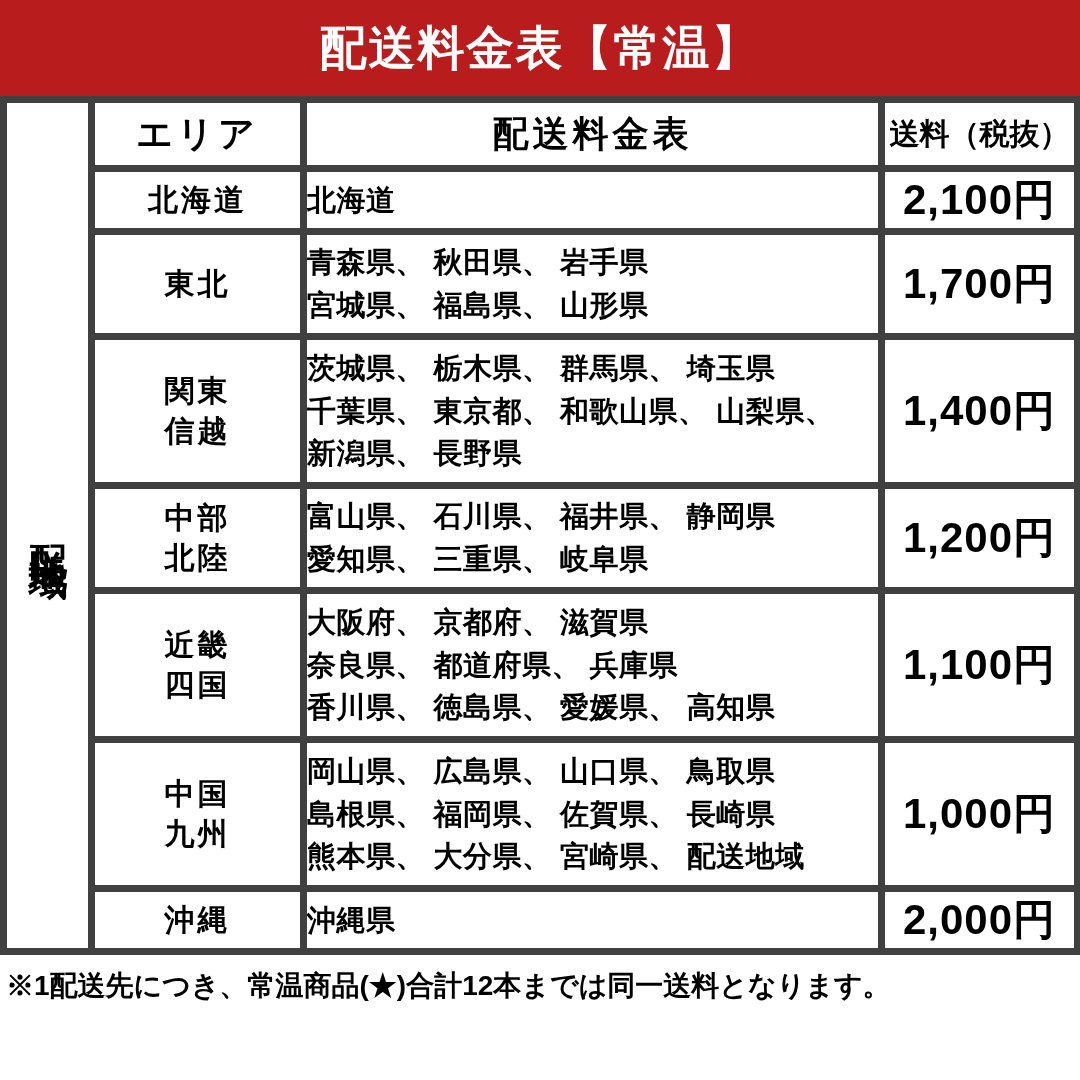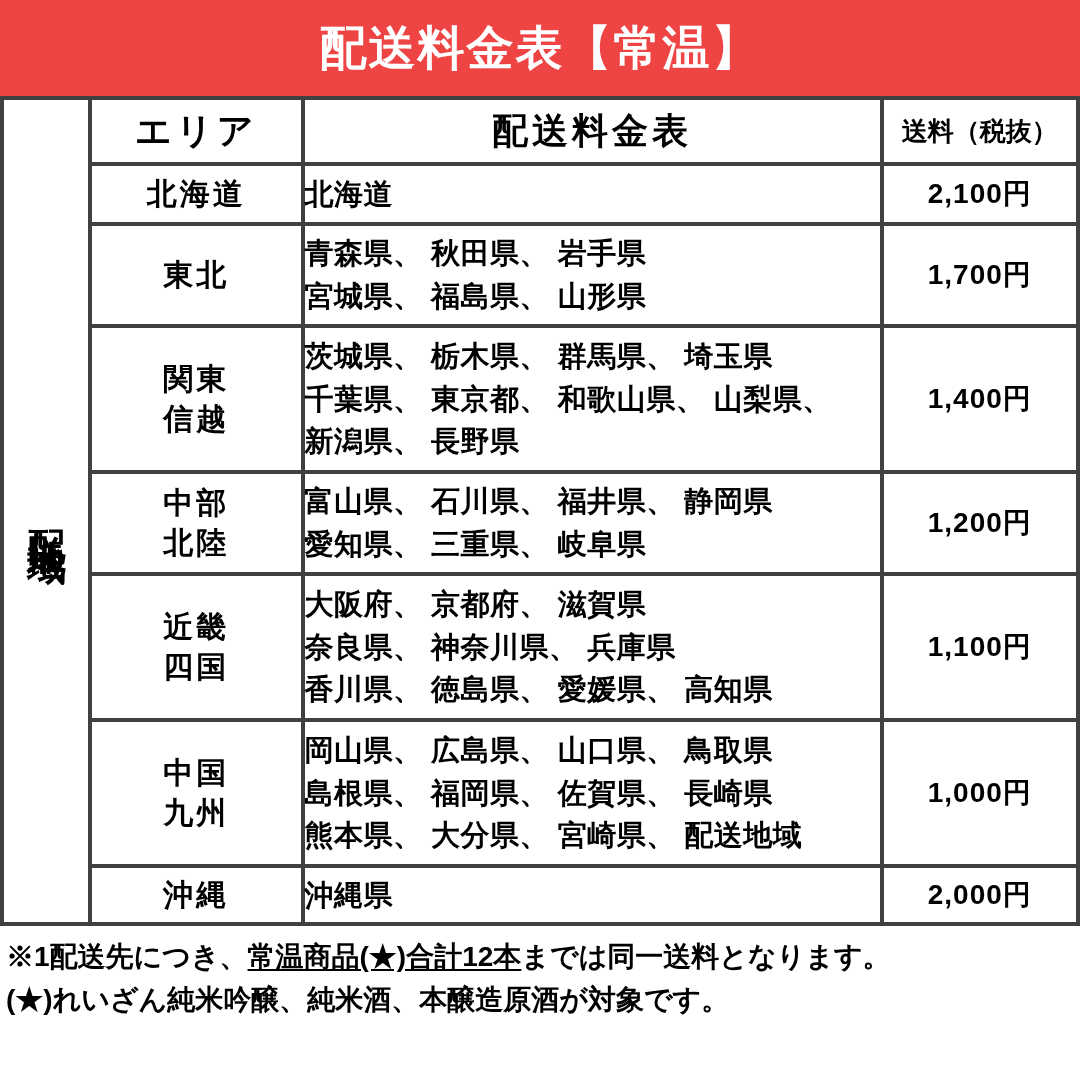--- a/index.html
+++ b/index.html
@@ -17,21 +17,21 @@
   .sheet {
     position: relative;
     width: 1080px;
     height: 1080px;
     box-sizing: border-box;
     display: flex;
     flex-direction: column;
   }
   
   .title-bar {
-    background: #ef4444;
+    background: #b91c1c;
     height: 96px;
     display: flex;
     align-items: center;
     justify-content: center;
   }
   .title-bar .title-text {
     color: #ffffff;
     font-size: 47px;
     font-weight: bold;
     letter-spacing: 2px;
@@ -41,21 +41,21 @@
   .table-wrap {
     flex: 0 0 auto;
     padding: 0;
   }
   table.fee {
     border-collapse: collapse;
     width: 1080px;
     table-layout: fixed;
   }
   table.fee td {
-    border: 4px solid #404040;
+    border: 7px solid #404040;
     padding: 0;
     vertical-align: middle;
   }
   .col-region { width: 88px; }
   .col-area   { width: 212px; }
   .col-pref   { width: 578px; }
   .col-fee    { width: 196px; }
 
   .region-cell {
     text-align: center;
@@ -75,21 +75,21 @@
   }
 
   .head-cell {
     text-align: center;
     font-weight: bold;
     font-size: 36px;
     letter-spacing: 4px;
     height: 62px;
   }
   .head-cell.small {
-    font-size: 26px;
+    font-size: 30px;
     letter-spacing: 0px;
   }
 
   .area-cell {
     text-align: center;
     font-weight: bold;
     font-size: 30px;
     line-height: 1.35;
     letter-spacing: 3px;
     white-space: pre-line;
@@ -99,21 +99,21 @@
     font-weight: bold;
     font-size: 29px;
     line-height: 1.48;
     letter-spacing: 0.5px;
     padding: 6px 6px 6px 10px;
     white-space: pre-line;
   }
   .fee-cell {
     text-align: center;
     font-weight: bold;
-    font-size: 28px;
+    font-size: 42px;
     letter-spacing: 1px;
     white-space: nowrap;
   }
   .r-h   { height: 62px; }
   .r-1   { height: 56px; }
   .r-2   { height: 98px; }
   .r-3   { height: 142px; }
   .r-last{ height: 54px; }
 
   
@@ -122,21 +122,20 @@
     flex: 1 1 auto;
   }
   .note {
     font-size: 28px;
     font-weight: bold;
     line-height: 1.52;
     letter-spacing: 0px;
     white-space: nowrap;
   }
   .note .ul {
-    text-decoration: underline;
     text-underline-offset: 3px;
   }
 </style>
 </head>
 <body>
 
 <div class="sheet">
 
   <div class="title-bar">
     <div class="title-text">配送料金表【常温】</div>
@@ -187,21 +186,21 @@
 北陸</td>
           <td class="pref-cell r-2">富山県、 石川県、 福井県、 静岡県
 愛知県、 三重県、 岐阜県</td>
           <td class="fee-cell r-2">1,200円</td>
         </tr>
 
         <tr>
           <td class="area-cell r-3">近畿
 四国</td>
           <td class="pref-cell r-3">大阪府、 京都府、 滋賀県
-奈良県、 神奈川県、 兵庫県
+奈良県、 都道府県、 兵庫県
 香川県、 徳島県、 愛媛県、 高知県</td>
           <td class="fee-cell r-3">1,100円</td>
         </tr>
 
         <tr>
           <td class="area-cell r-3">中国
 九州</td>
           <td class="pref-cell r-3">岡山県、 広島県、 山口県、 鳥取県
 島根県、 福岡県、 佐賀県、 長崎県
 熊本県、 大分県、 宮崎県、 配送地域</td>
@@ -212,16 +211,15 @@
           <td class="area-cell r-last">沖縄</td>
           <td class="pref-cell r-last">沖縄県</td>
           <td class="fee-cell r-last">2,000円</td>
         </tr>
       </tbody>
     </table>
   </div>
 
   <div class="notes">
     <div class="note"><span>※1配送先につき、</span><span class="ul">常温商品(★)合計12本</span><span>までは同一送料となります。</span></div>
-    <div class="note">(★)れいざん純米吟醸、純米酒、本醸造原酒が対象です。</div>
   </div>
 
 </div>
 
 </body></html>

